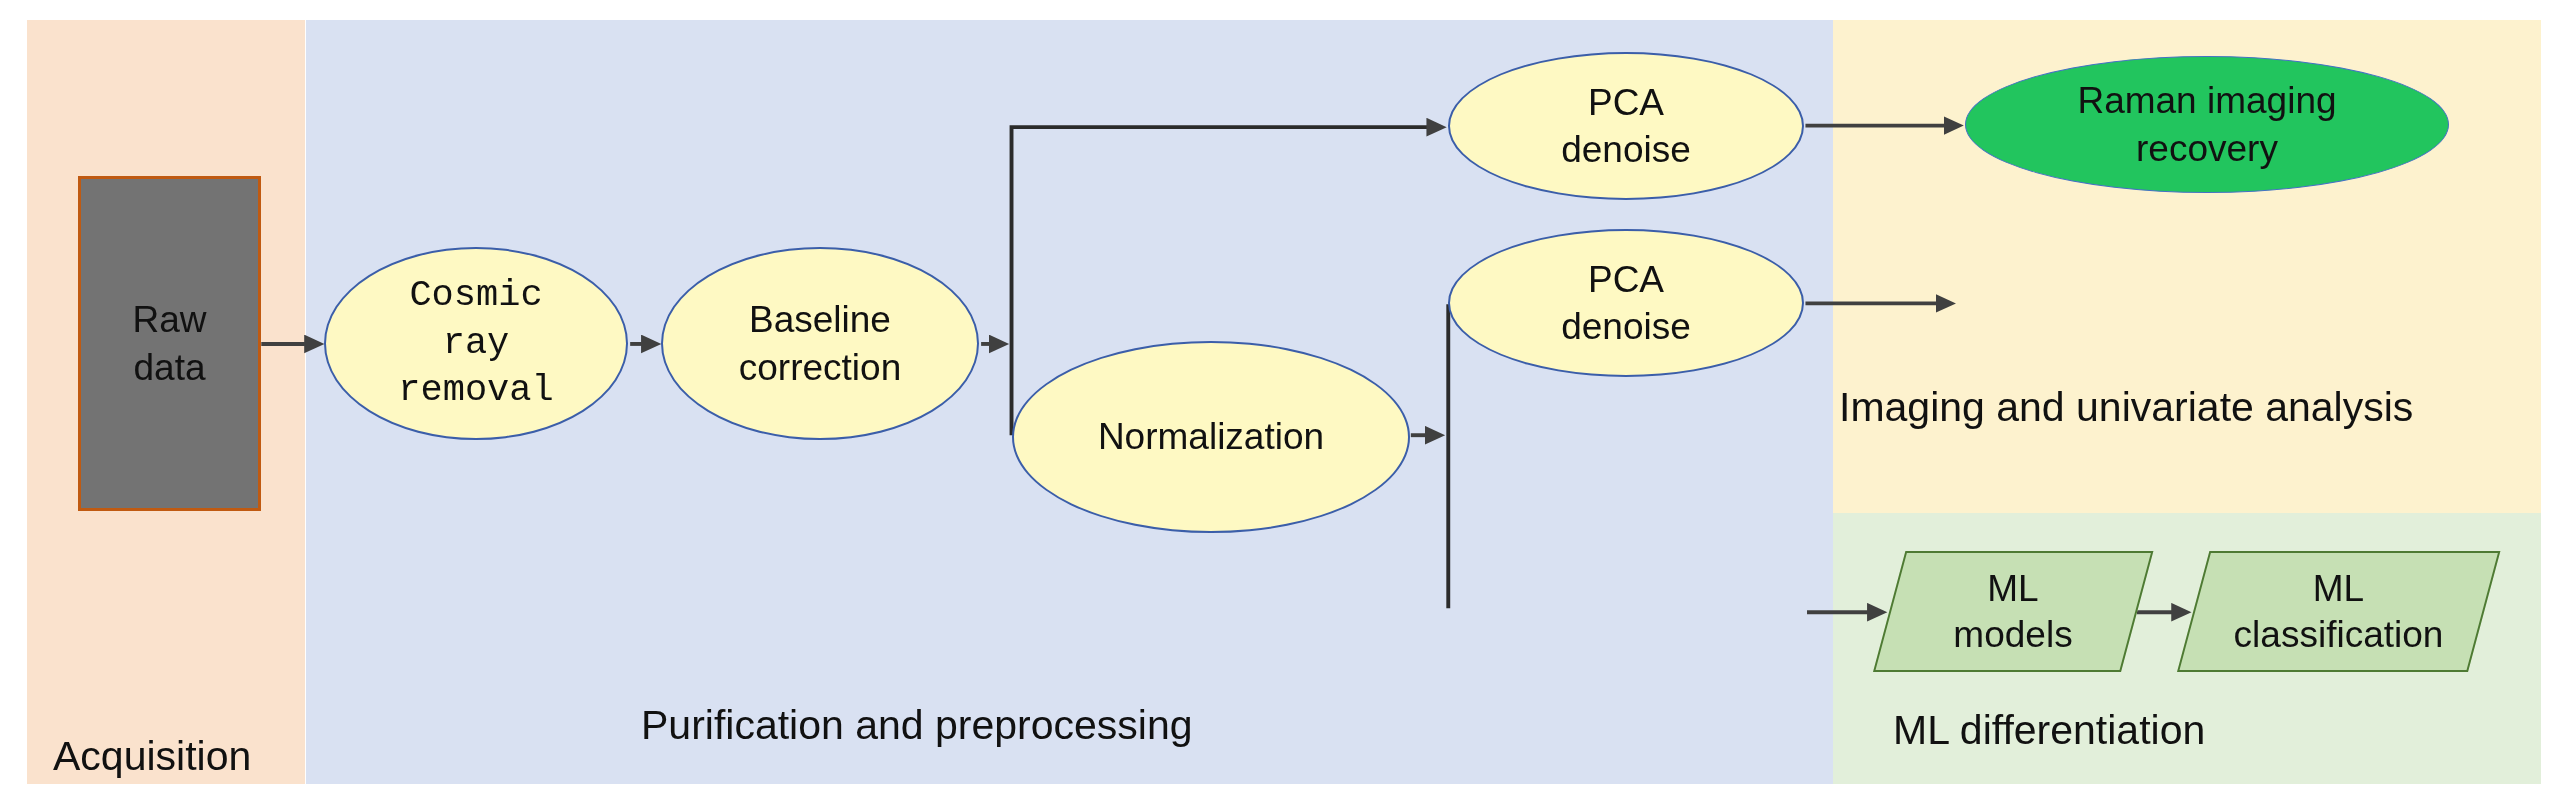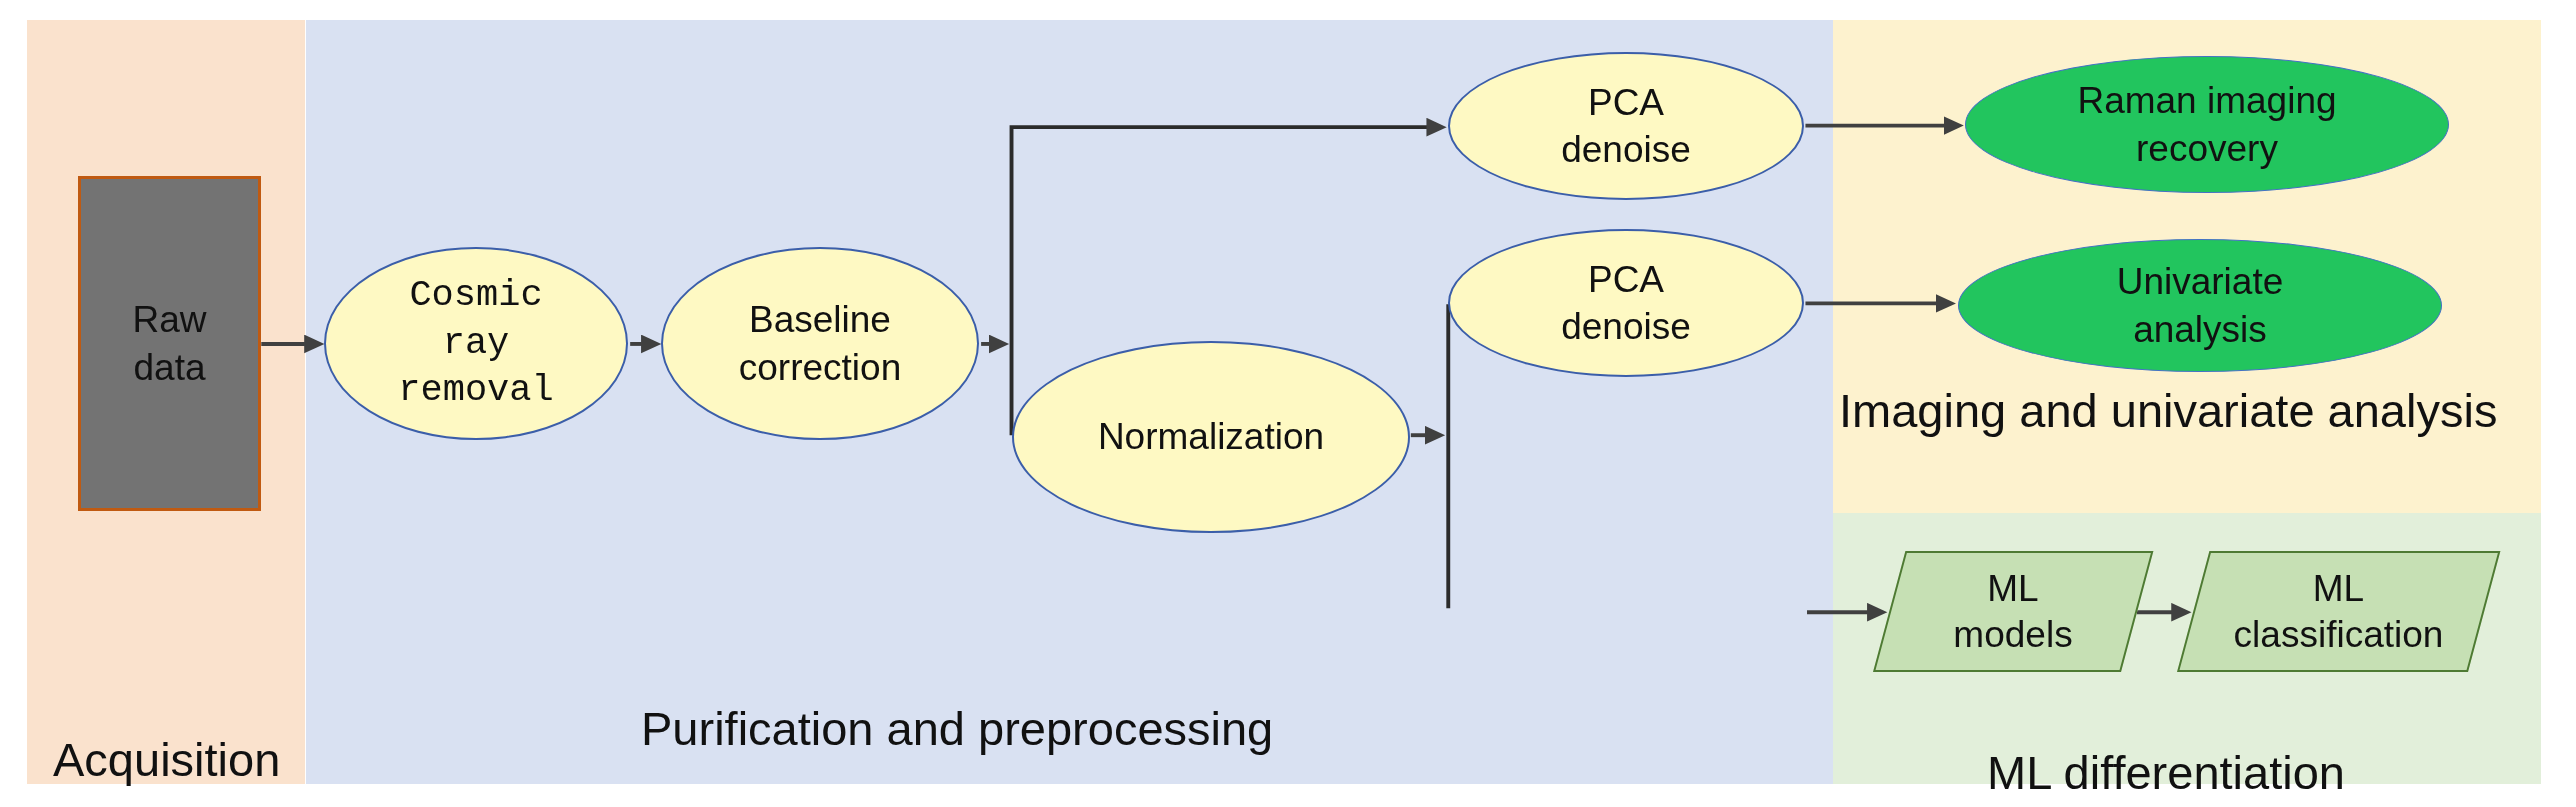--- a/index.html
+++ b/index.html
@@ -12,27 +12,27 @@
     overflow:hidden;
   }
   .section{position:absolute;}
   .sec-acquisition{left:27px;top:19.5px;width:278px;height:764px;background:#FAE2CD;}
   .sec-purification{left:306px;top:19.5px;width:1527px;height:764px;background:#D9E1F2;}
   .sec-imaging{left:1833px;top:19.5px;width:708px;height:494px;background:#FDF2CE;}
   .sec-ml{left:1833px;top:513px;width:708px;height:271px;background:#E2EFDA;}
 
   .sec-label{
     position:absolute;
-    font-size:47px;line-height:1.1;color:#111111;
+    font-size:41px;line-height:1.1;color:#111111;
     white-space:nowrap;
   }
   .lbl-acquisition{left:53px;top:698px;margin-top:36px;}
   .lbl-purification{left:641px;top:703px;}
   .lbl-imaging{left:1839px;top:385px;}
-  .lbl-ml{left:1987px;top:708px;margin-top:39px;}
+  .lbl-ml{left:1893px;top:708px;}
 
   .node{
     position:absolute;display:flex;align-items:center;justify-content:center;
     text-align:center;font-size:37px;line-height:1.28;color:#111111;
     white-space:pre-line;box-sizing:border-box;
   }
   .ellipse{border-radius:50%;}
   .blue-ell{background:#fef9c3;border:2.3px solid #3B5EA9;}
   .yellow-ell{background:#22c55e;border:1.6px solid #4472C4;}
 
@@ -106,22 +106,20 @@
   <div class="node ellipse blue-ell n-pca1">PCA
 denoise</div>
 
   <div class="node ellipse blue-ell n-pca2">PCA
 denoise</div>
 
 
   <div class="node ellipse yellow-ell n-raman">Raman imaging
 recovery</div>
 
-  <div class="node ellipse yellow-ell n-univariate">Univariate
-analysis</div>
 
   <div class="para-shape p-models"></div>
   <div class="para-label pl-models">ML
 models</div>
 
   <div class="para-shape p-classification"></div>
   <div class="para-label pl-classification">ML
 classification</div>
 
   <div class="sec-label lbl-acquisition">Acquisition</div>

